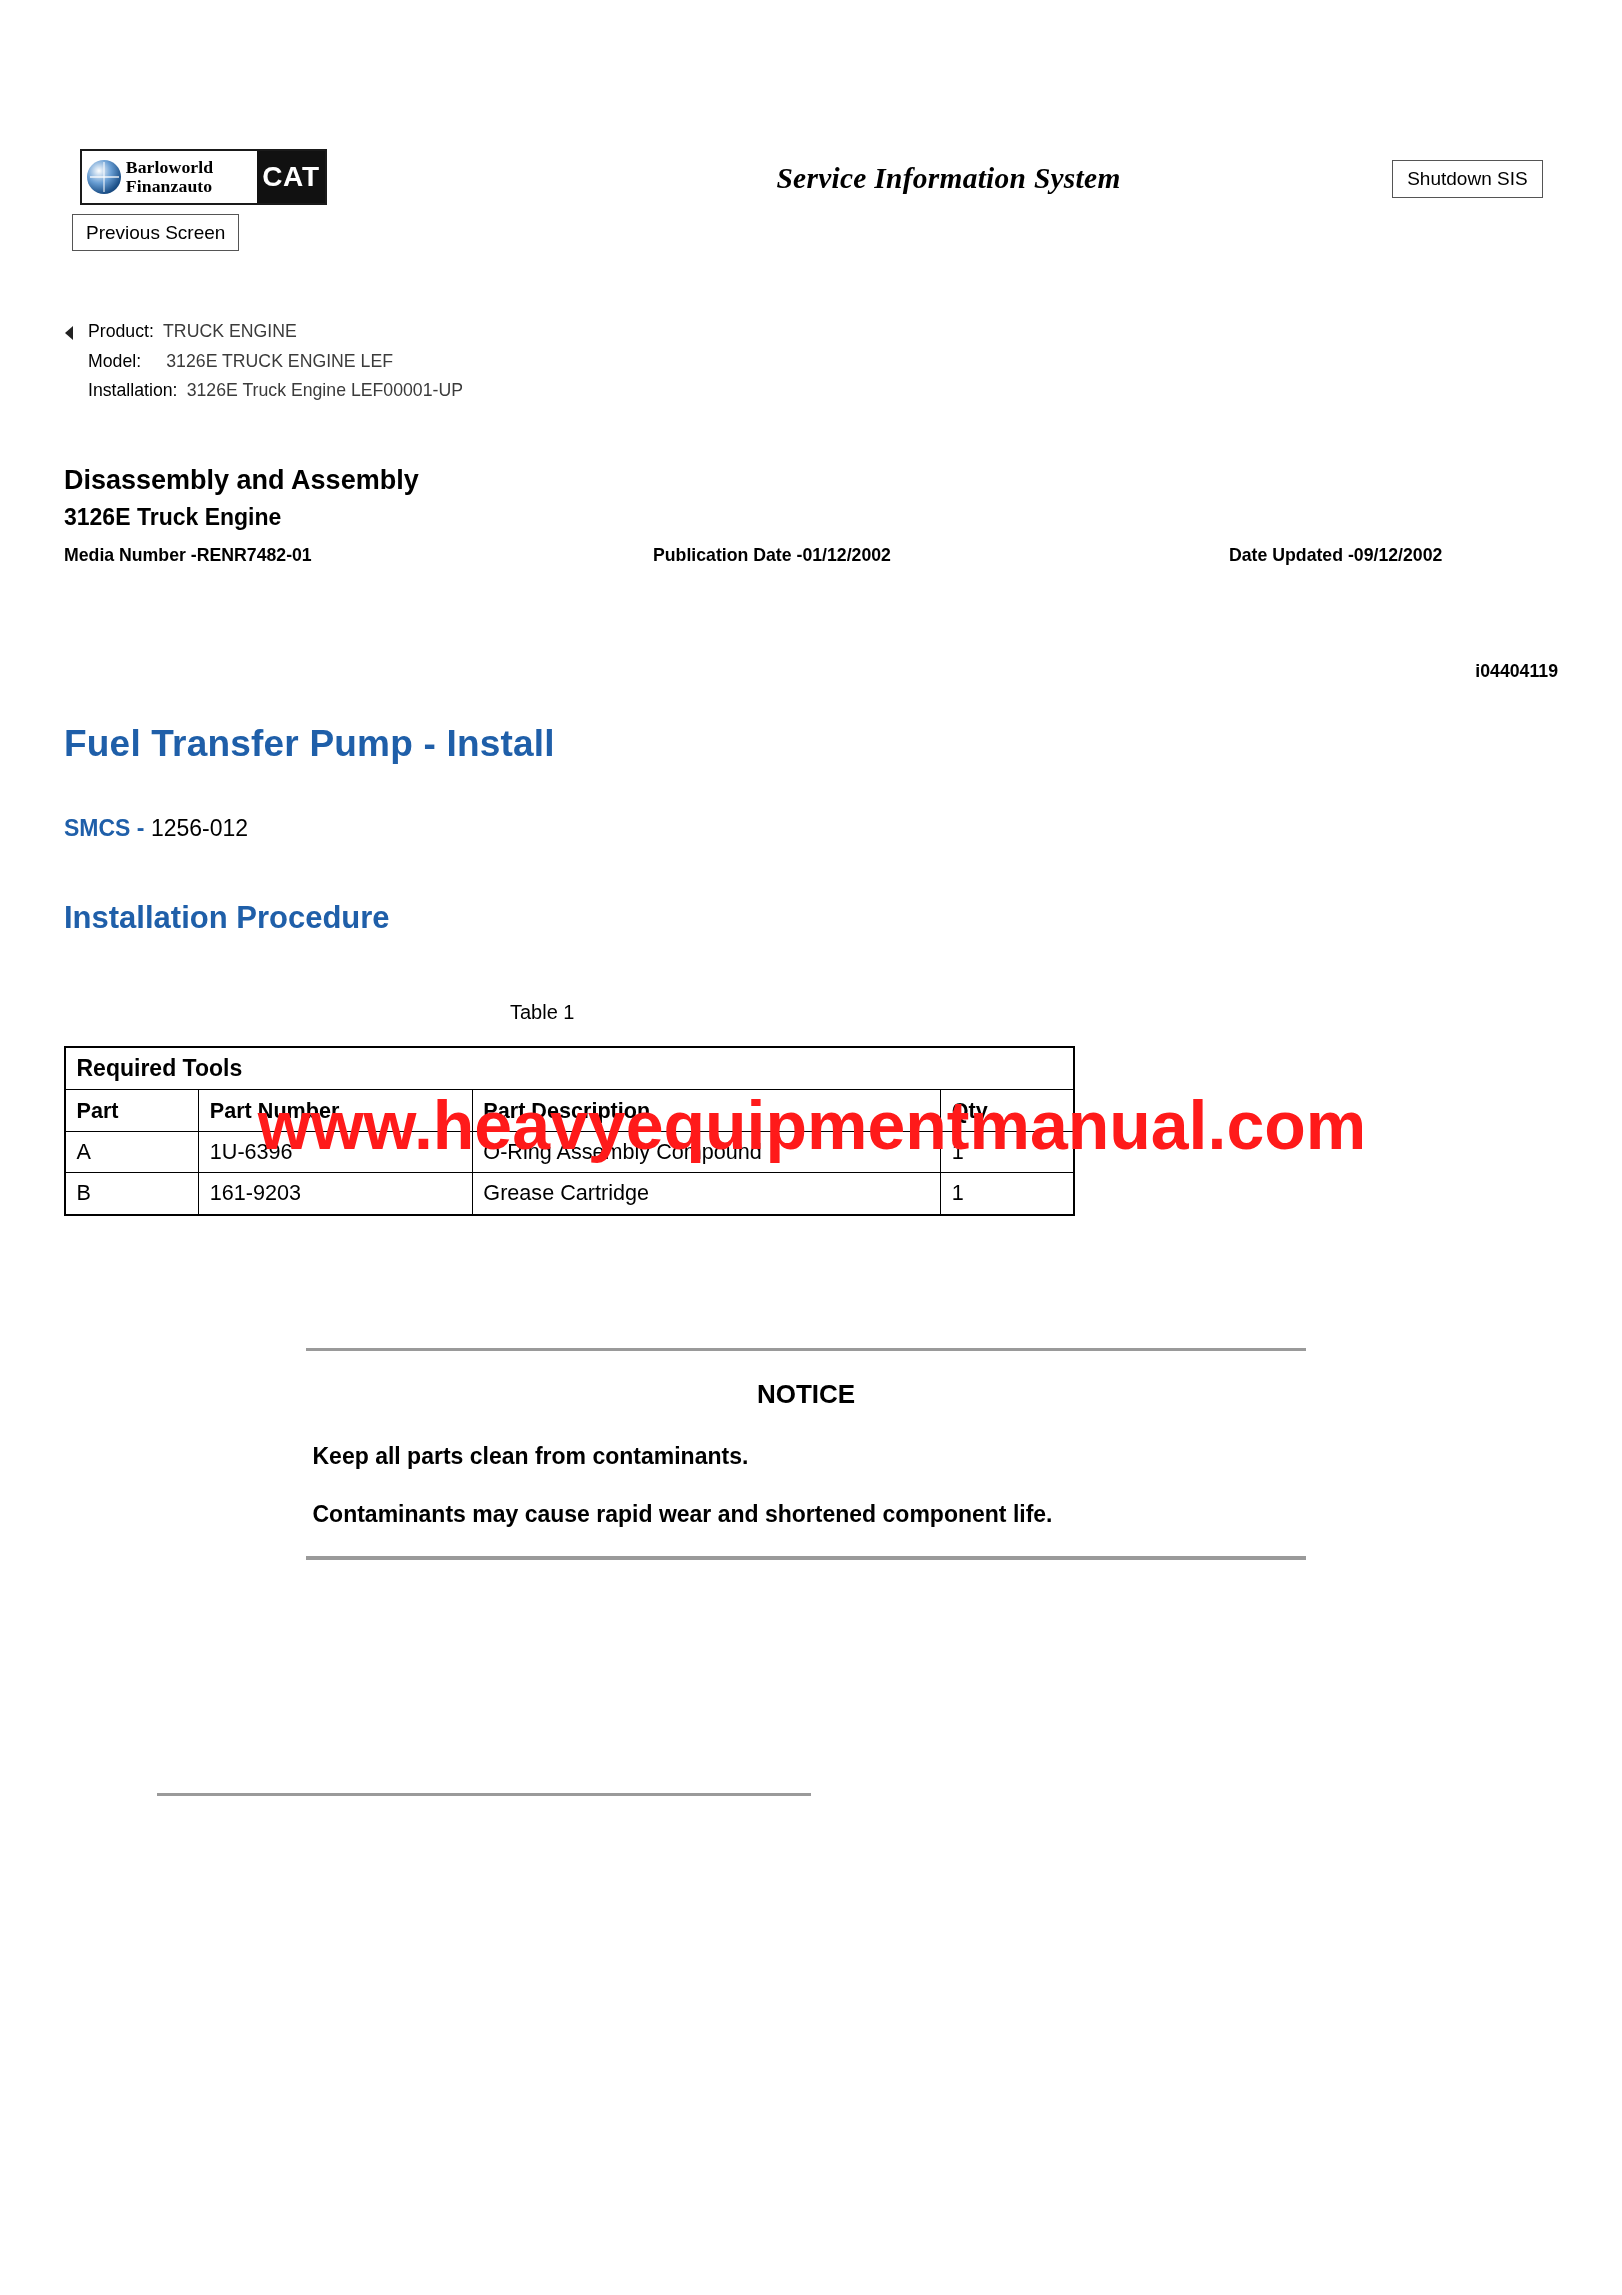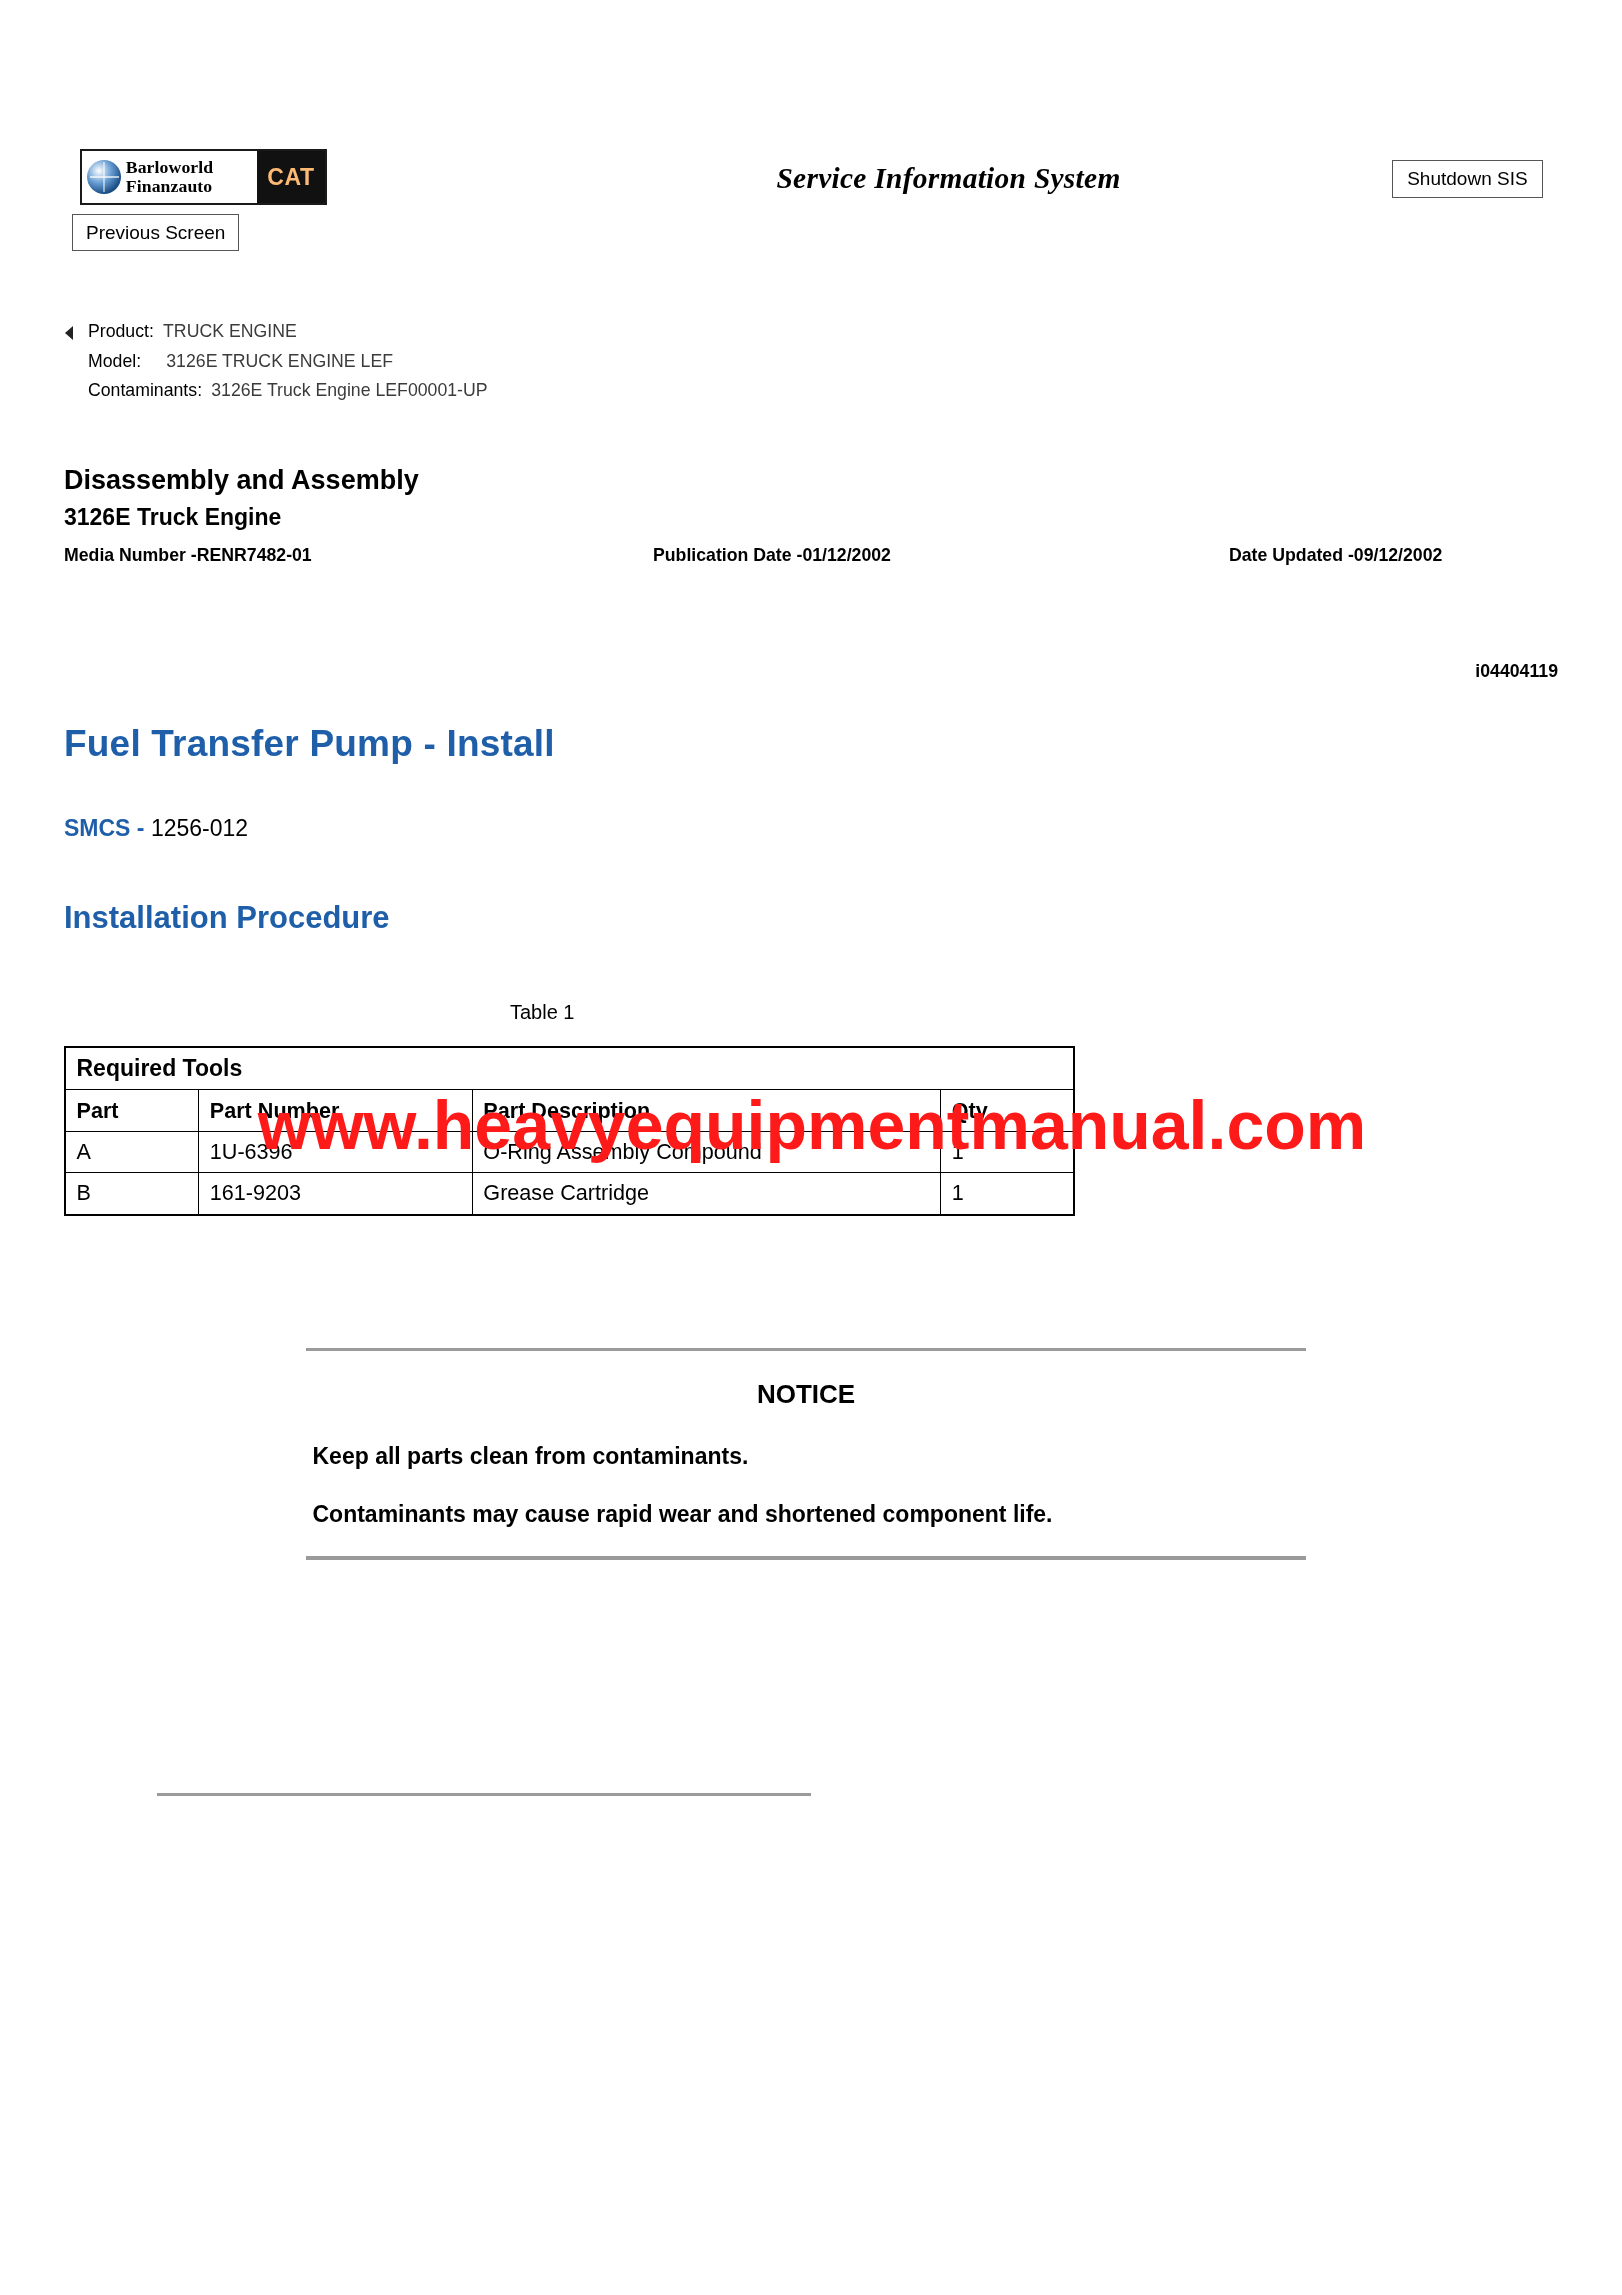--- a/index.html
+++ b/index.html
@@ -89,22 +89,22 @@
   .logo-right {
     flex: 1 1 auto;
     background: #111111;
     display: flex;
     align-items: center;
     justify-content: center;
   }
   .logo-cat {
     font-family: "Liberation Sans", sans-serif;
     font-weight: bold;
-    font-size: 23px;
-    color: #fdba74;
+    font-size: 28px;
+    color: #ffffff;
     letter-spacing: 0.7px;
   }
 
   .prev-screen {
     position: absolute;
     left: 72px;
     top: 65px;
     padding: 7.9px 13px 8.5px 13px;
     border: 1.3px solid #555555;
     background: #ffffff;
@@ -367,21 +367,21 @@
     <div class="crumb-arrow"></div>
     <div class="crumb-row r1">
       <span class="crumb-label">Product:</span>
       <span class="crumb-value">TRUCK ENGINE</span>
     </div>
     <div class="crumb-row r2">
       <span class="crumb-label">Model:</span>
       <span class="crumb-value">3126E TRUCK ENGINE LEF</span>
     </div>
     <div class="crumb-row r3">
-      <span class="crumb-label">Contaminants:</span>
+      <span class="crumb-label">Installation:</span>
       <span class="crumb-value">3126E Truck Engine LEF00001-UP</span>
     </div>
   </div>
 
   <div class="doc-head">
     <div class="doc-title">Disassembly and Assembly</div>
     <div class="doc-sub">3126E Truck Engine</div>
     <div class="doc-meta">
       <span class="m1">Media Number -RENR7482-01</span>
       <span class="m2">Publication Date -01/12/2002</span>

